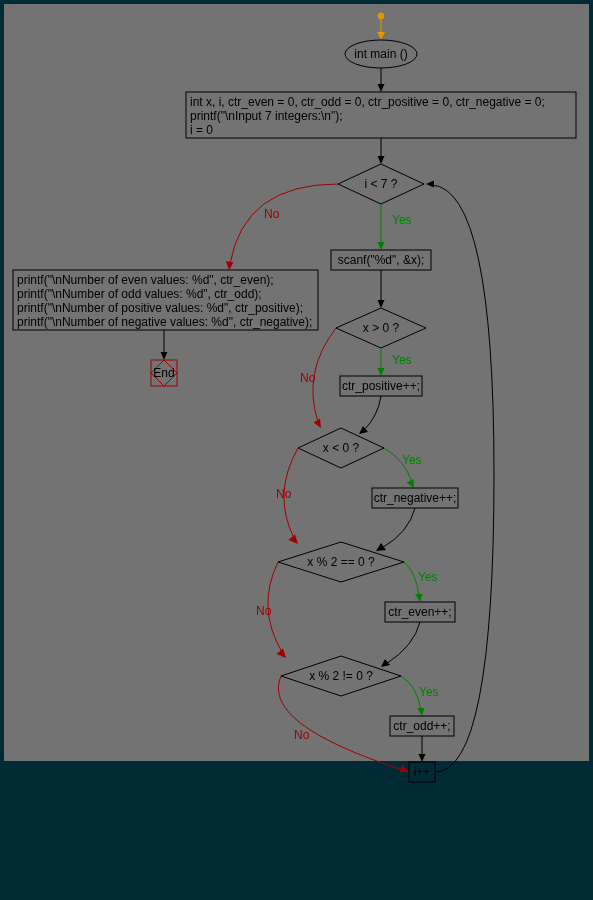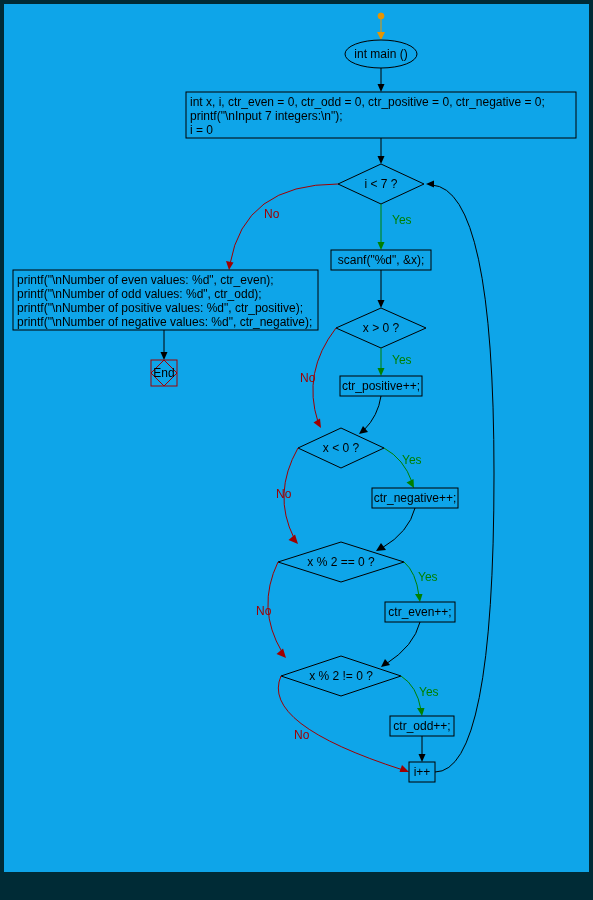--- a/index.html
+++ b/index.html
@@ -9,22 +9,22 @@
     font-family: Arial, sans-serif;
     width: 593px;
     height: 900px;
     position: relative;
   }
   .canvas {
     position: absolute;
     top: 4px;
     left: 4px;
     width: 585px;
-    height: 868px;
-    background: #0ea5e9;
+    height: 757px;
+    background: #737373;
   }
   svg { position: absolute; top: 0; left: 0; }
   .node-text {
     font-family: Arial, sans-serif;
     font-size: 12px;
     fill: #000;
   }
   .edge-label {
     font-family: Arial, sans-serif;
     font-size: 12px;

